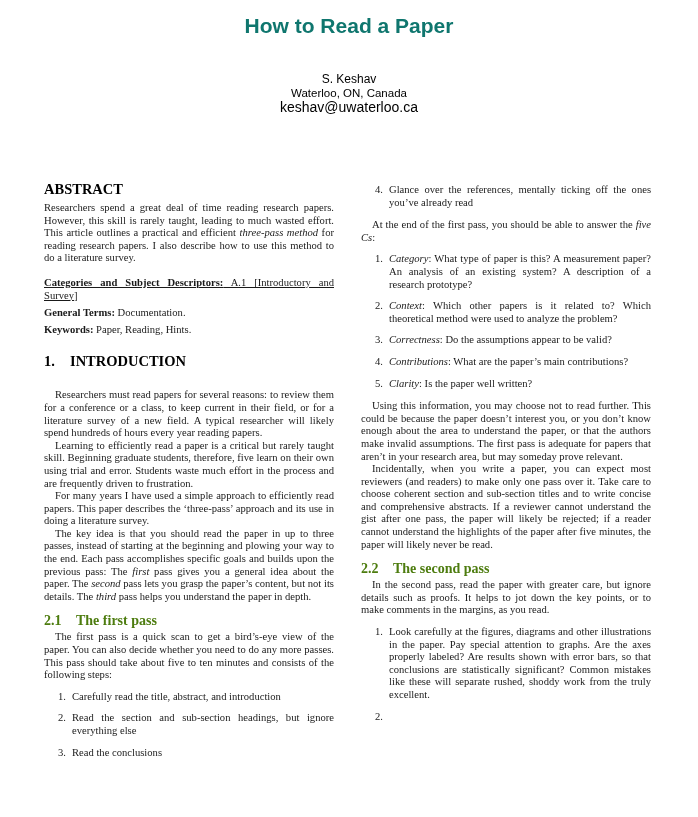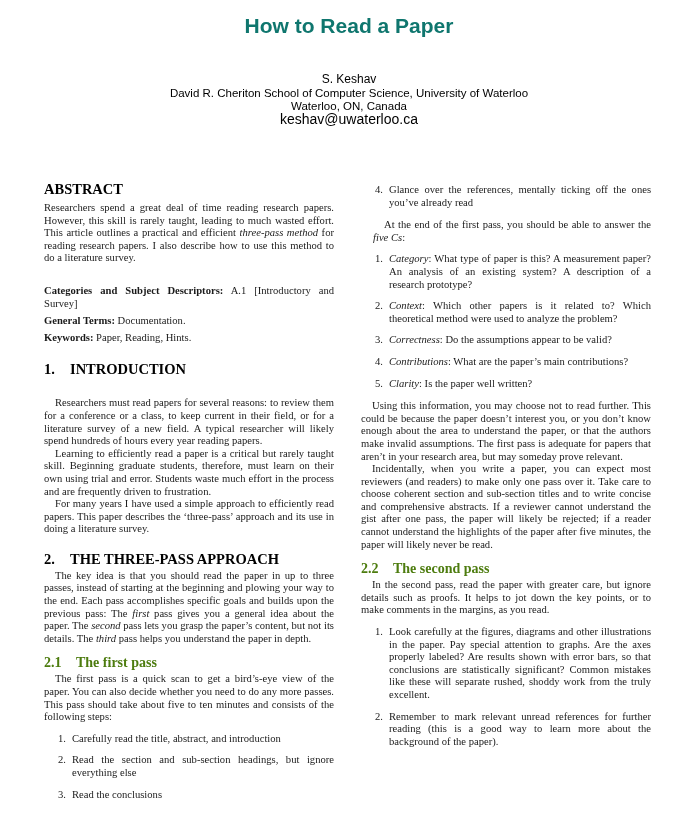--- a/index.html
+++ b/index.html
@@ -28,68 +28,66 @@
   ol li .num { position: absolute; left: 14px; top: 0; }
   em { font-style: italic; }
 </style>
 </head>
 <body>
 
 <div class="title">How to Read a Paper</div>
 
 <div class="authors">
   <div class="name">S. Keshav</div>
-  <div class="affil">David R. Cheriton School of Computer Science, University of Waterloo</div>
   <div class="affil">Waterloo, ON, Canada</div>
   <div class="email">keshav@uwaterloo.ca</div>
 </div>
 
 <div class="col left">
   <h2 style="margin-top:1px;margin-bottom:4px;">ABSTRACT</h2>
   <p><span>Researchers spend a great deal of time reading research papers. However, this skill is rarely taught, leading to much wasted effort. This article outlines a practical and efficient </span><em>three-pass method</em><span> for reading research papers. I also describe how to use this method to do a literature survey.</span></p>
-  <p class="kw" style="margin-top:20px;"><b>Categories and Subject Descriptors:</b><span> A.1 [Introductory and Survey]</span></p>
+  <p class="kw" style="margin-top:12px;text-decoration:underline;"><b>Categories and Subject Descriptors:</b><span> A.1 [Introductory and Survey]</span></p>
   <p class="kw" style="margin-top:5px;"><b>General Terms:</b><span> Documentation.</span></p>
   <p class="kw" style="margin-top:4px;"><b>Keywords:</b><span> Paper, Reading, Hints.</span></p>
 
   <h2 style="margin-top:17px;margin-bottom:19px;"><span class="sec-num">1.</span><span>INTRODUCTION</span></h2>
   <p class="indent">Researchers must read papers for several reasons: to review them for a conference or a class, to keep current in their field, or for a literature survey of a new field. A typical researcher will likely spend hundreds of hours every year reading papers.</p>
-  <p class="indent">Learning to efficiently read a paper is a critical but rarely taught skill. Beginning graduate students, therefore, must learn on their own using trial and error. Students waste much effort in the process and are frequently driven to frustration.</p>
+  <p class="indent">Learning to efficiently read a paper is a critical but rarely taught skill. Beginning graduate students, therefore, five learn on their own using trial and error. Students waste much effort in the process and are frequently driven to frustration.</p>
   <p class="indent">For many years I have used a simple approach to efficiently read papers. This paper describes the ‘three-pass’ approach and its use in doing a literature survey.</p>
 
-  <h2 style="margin-top:15px;margin-bottom:2px;"><span class="sec-num">2.</span><span>THE THREE-PASS APPROACH</span></h2>
   <p class="indent"><span>The key idea is that you should read the paper in up to three passes, instead of starting at the beginning and plowing your way to the end. Each pass accomplishes specific goals and builds upon the previous pass: The </span><em>first</em><span> pass gives you a general idea about the paper. The </span><em>second</em><span> pass lets you grasp the paper’s content, but not its details. The </span><em>third</em><span> pass helps you understand the paper in depth.</span></p>
 
   <h3 style="margin-top:9px;margin-bottom:2px;"><span class="sub-num">2.1</span><span>The first pass</span></h3>
   <p class="indent">The first pass is a quick scan to get a bird’s-eye view of the paper. You can also decide whether you need to do any more passes. This pass should take about five to ten minutes and consists of the following steps:</p>
 
   <ol style="margin-top:9px;">
     <li style="margin-bottom:9px;"><span class="num">1.</span><span>Carefully read the title, abstract, and introduction</span></li>
     <li style="margin-bottom:9px;"><span class="num">2.</span><span>Read the section and sub-section headings, but ignore everything else</span></li>
     <li><span class="num">3.</span><span>Read the conclusions</span></li>
   </ol>
 </div>
 
 <div class="col right" style="top:184px;">
   <ol>
     <li><span class="num">4.</span><span>Glance over the references, mentally ticking off the ones you’ve already read</span></li>
   </ol>
 
-  <p class="indent" style="margin-top:10px;margin-left:12px;"><span>At the end of the first pass, you should be able to answer the </span><em>five Cs</em><span>:</span></p>
+  <p class="indent" style="margin-top:10px;"><span>At the end of the first pass, you should be able to answer the </span><em>five Cs</em><span>:</span></p>
 
   <ol style="margin-top:9px;">
     <li style="margin-bottom:9px;"><span class="num">1.</span><em>Category</em><span>: What type of paper is this? A measurement paper? An analysis of an existing system? A description of a research prototype?</span></li>
     <li style="margin-bottom:9px;"><span class="num">2.</span><em>Context</em><span>: Which other papers is it related to? Which theoretical method were used to analyze the problem?</span></li>
     <li style="margin-bottom:9px;"><span class="num">3.</span><em>Correctness</em><span>: Do the assumptions appear to be valid?</span></li>
     <li style="margin-bottom:9px;"><span class="num">4.</span><em>Contributions</em><span>: What are the paper’s main contributions?</span></li>
     <li><span class="num">5.</span><em>Clarity</em><span>: Is the paper well written?</span></li>
   </ol>
 
   <p class="indent" style="margin-top:10px;">Using this information, you may choose not to read further. This could be because the paper doesn’t interest you, or you don’t know enough about the area to understand the paper, or that the authors make invalid assumptions. The first pass is adequate for papers that aren’t in your research area, but may someday prove relevant.</p>
   <p class="indent">Incidentally, when you write a paper, you can expect most reviewers (and readers) to make only one pass over it. Take care to choose coherent section and sub-section titles and to write concise and comprehensive abstracts. If a reviewer cannot understand the gist after one pass, the paper will likely be rejected; if a reader cannot understand the highlights of the paper after five minutes, the paper will likely never be read.</p>
 
   <h3 style="margin-top:9px;margin-bottom:2px;"><span class="sub-num">2.2</span><span>The second pass</span></h3>
   <p class="indent">In the second pass, read the paper with greater care, but ignore details such as proofs. It helps to jot down the key points, or to make comments in the margins, as you read.</p>
 
   <ol style="margin-top:9px;">
     <li style="margin-bottom:9px;"><span class="num">1.</span><span>Look carefully at the figures, diagrams and other illustrations in the paper. Pay special attention to graphs. Are the axes properly labeled? Are results shown with error bars, so that conclusions are statistically significant? Common mistakes like these will separate rushed, shoddy work from the truly excellent.</span></li>
-    <li><span class="num">2.</span><span>Remember to mark relevant unread references for further reading (this is a good way to learn more about the background of the paper).</span></li>
+    <li><span class="num">2.</span></li>
   </ol>
 </div>
 
 </body></html>

